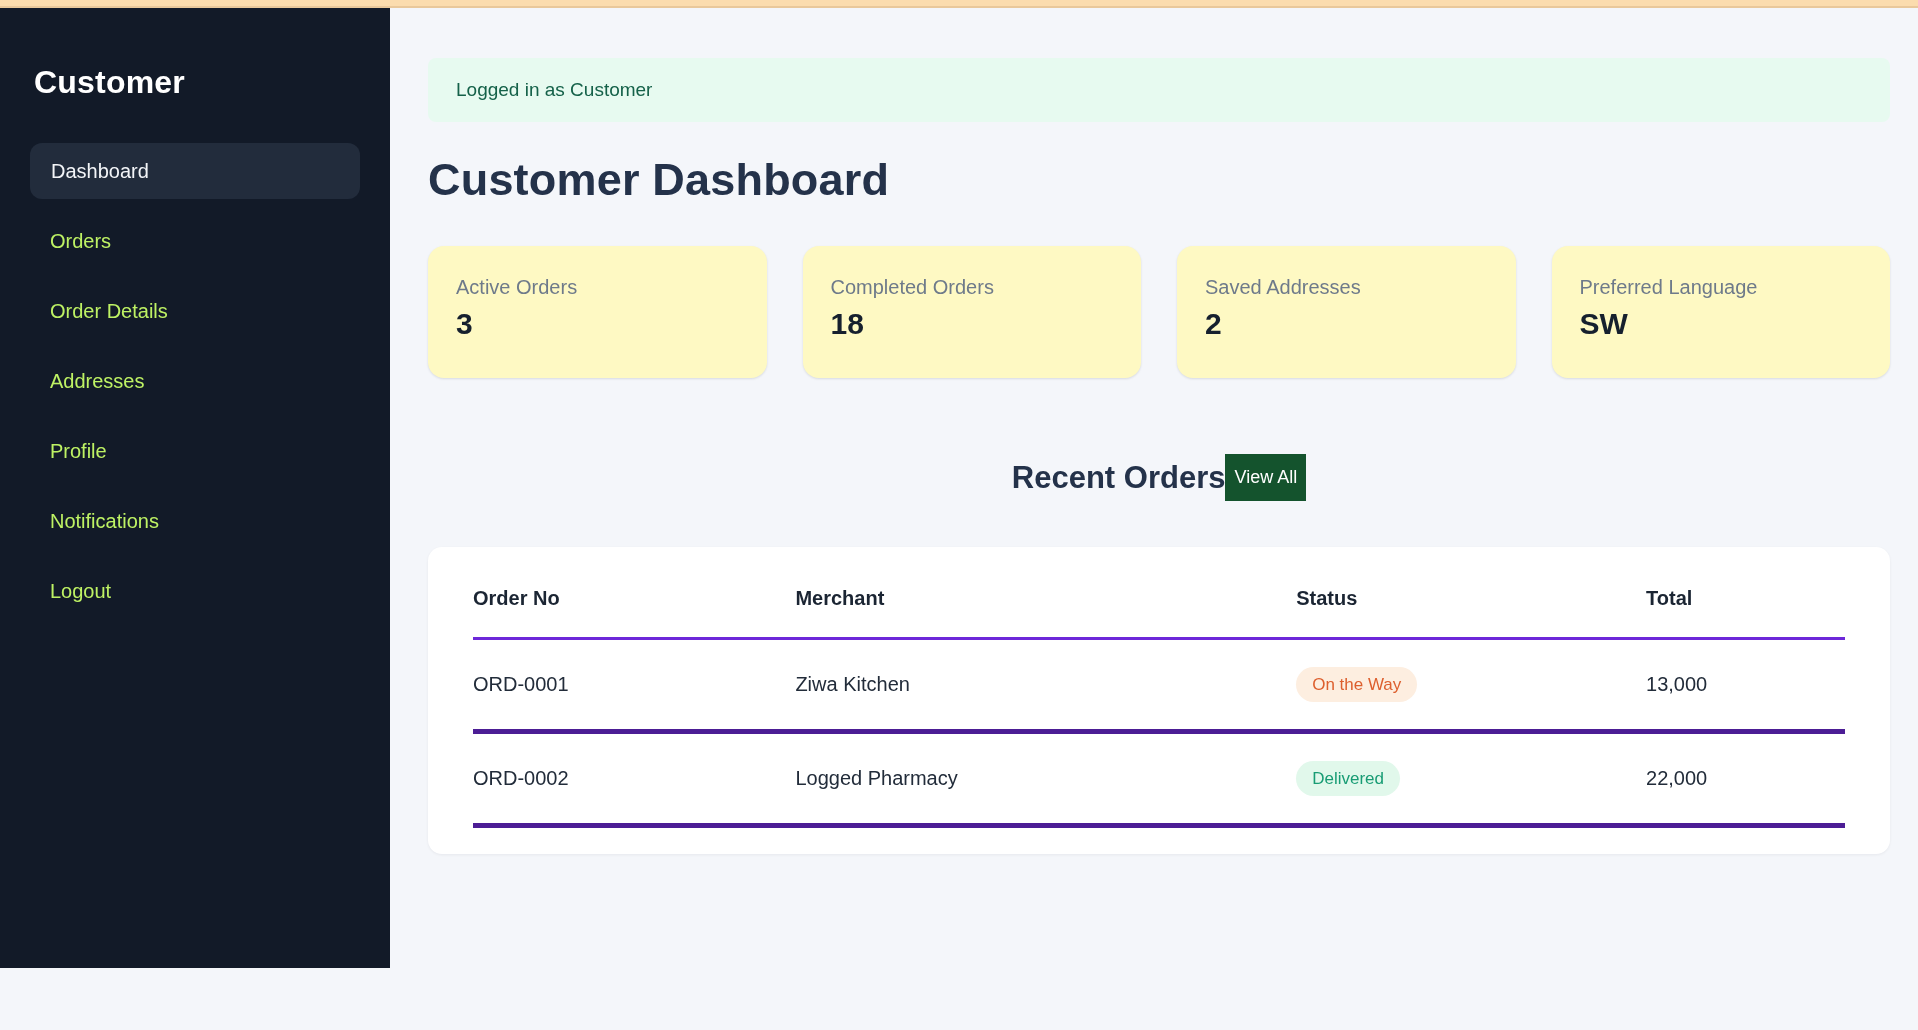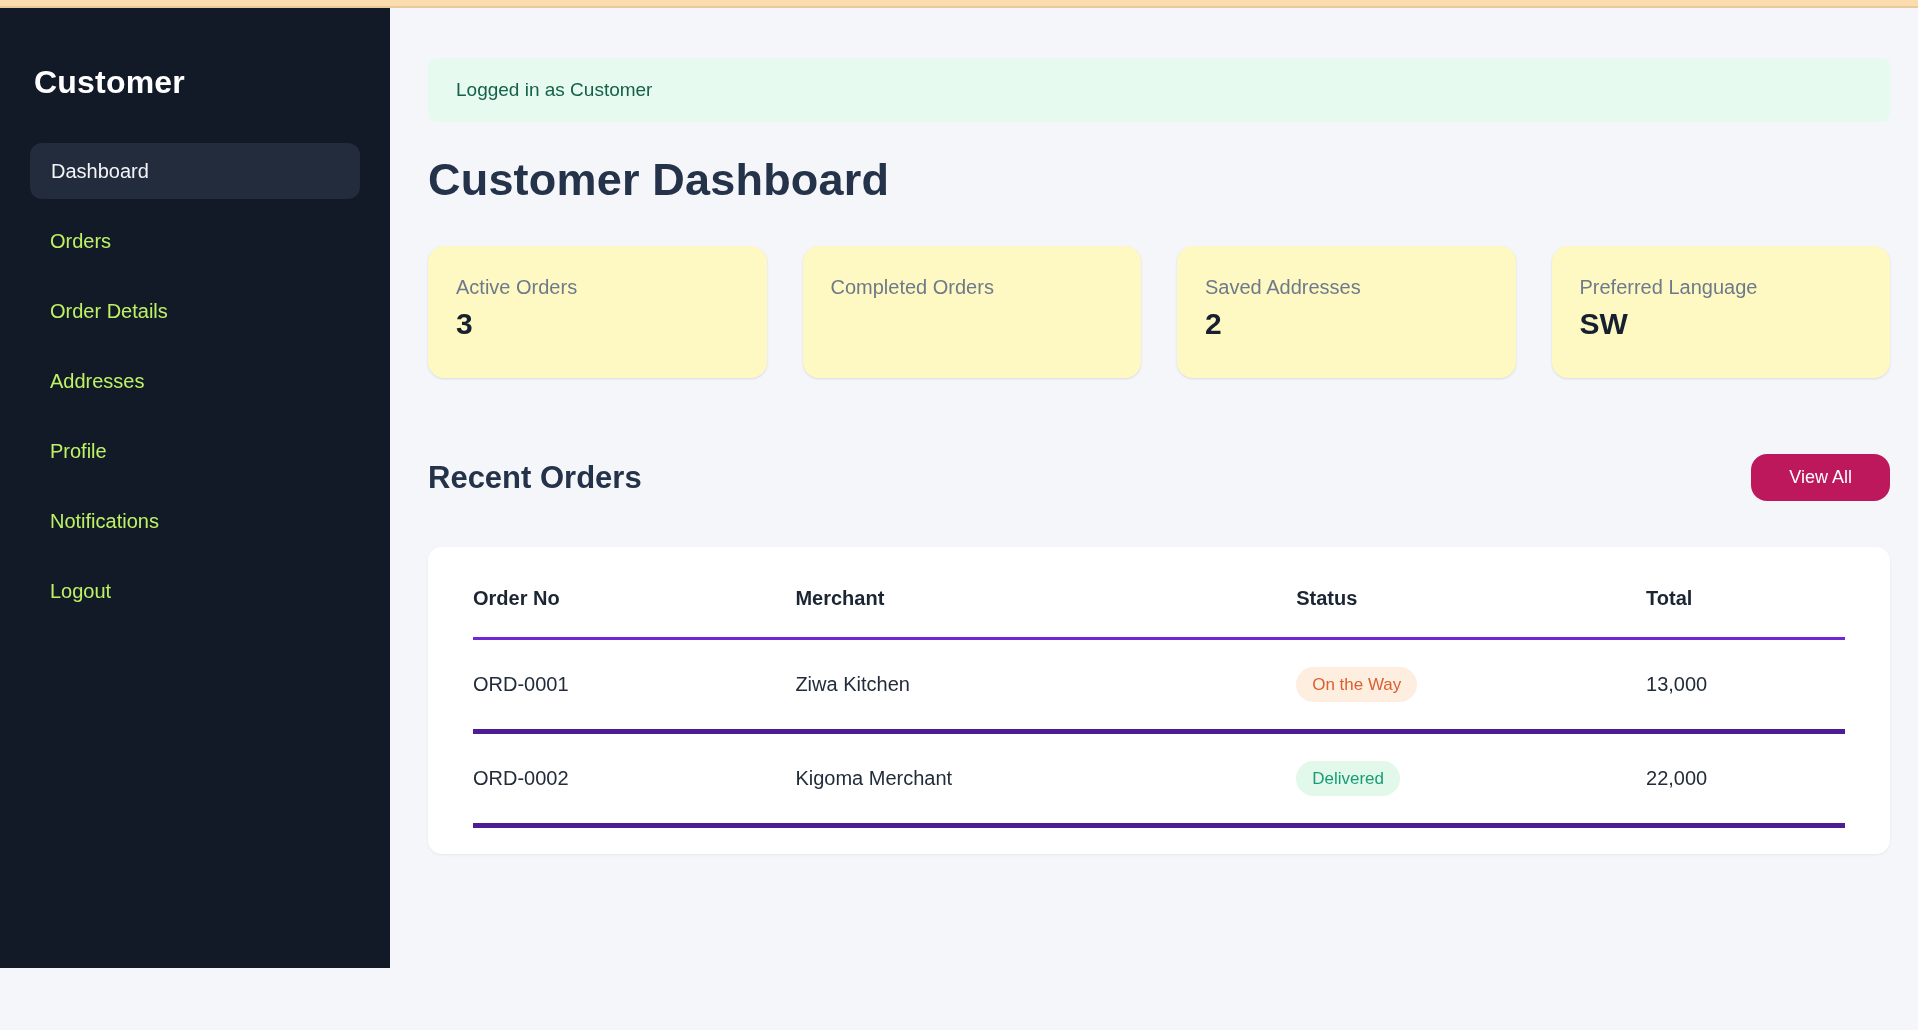--- a/index.html
+++ b/index.html
@@ -22,23 +22,23 @@
 
   .alert { background:#e7faf0; color:#156149; border-radius:8px; padding:21px 28px; font-size:19px; height:64px; }
 
   .page-title { margin-top:32px; font-size:45px; font-weight:700; color:#24324a; letter-spacing:0.2px; }
 
   .stats { margin-top:40px; display:grid; grid-template-columns:repeat(4,1fr); gap:36px; }
   .stat-card { background:#fef9c3; border-radius:16px; padding:30px 28px; height:132px; box-shadow:0 1px 3px rgba(15,23,42,0.07), 0 1px 2px rgba(15,23,42,0.05); }
   .stat-label { font-size:20px; color:#6e7a8a; }
   .stat-value { margin-top:8px; font-size:30px; font-weight:700; color:#16202e; }
 
-  .section-header { margin-top:76px; display:flex; justify-content:space-between; align-items:center; }
+  .section-header { margin-top:76px; display:flex; justify-content:center; align-items:center; }
   .section-title { font-size:31px; font-weight:700; color:#24324a; }
-  .view-all-btn { background:#be185d; color:#ffffff; border:none; font-family:inherit; font-size:18px; font-weight:500; padding:13px 38px; border-radius:16px; cursor:pointer; }
+  .view-all-btn { background:#14532d; color:#ffffff; border:none; font-family:inherit; font-size:18px; font-weight:500; padding:13px 9px; border-radius:0; cursor:pointer; }
 
   .table-card { margin-top:46px; background:#ffffff; border-radius:14px; padding:0 45px 26px 45px; box-shadow:0 1px 3px rgba(15,23,42,0.06); }
   table { width:100%; border-collapse:collapse; }
   th { text-align:left; font-size:20px; font-weight:700; color:#1b2533; padding:40px 0 27px 0; border-bottom:3px solid #6d28d9; }
   td { text-align:left; font-size:20px; color:#222c3a; padding:27px 0; border-bottom:5px solid #4c1d95; }
   .col-orderno { width:23.5%; }
   .col-merchant { width:36.5%; }
   .col-status { width:25.5%; }
   .col-total { width:14.5%; }
 
@@ -72,20 +72,21 @@
 
     <h1 class="page-title">Customer Dashboard</h1>
 
     <div class="stats">
       <div class="stat-card">
         <div class="stat-label">Active Orders</div>
         <div class="stat-value">3</div>
       </div>
       <div class="stat-card">
         <div class="stat-label">Completed Orders</div>
+        <div class="stat-value">18</div>
       </div>
       <div class="stat-card">
         <div class="stat-label">Saved Addresses</div>
         <div class="stat-value">2</div>
       </div>
       <div class="stat-card">
         <div class="stat-label">Preferred Language</div>
         <div class="stat-value">SW</div>
       </div>
     </div>
@@ -109,21 +110,21 @@
           <tr>
             <td>ORD-0001</td>
             <td>Ziwa Kitchen</td>
             <td>
               <span class="badge badge--warning">On the Way</span>
             </td>
             <td>13,000</td>
           </tr>
           <tr>
             <td>ORD-0002</td>
-            <td>Kigoma Merchant</td>
+            <td>Logged Pharmacy</td>
             <td>
               <span class="badge badge--success">Delivered</span>
             </td>
             <td>22,000</td>
           </tr>
         </tbody>
       </table>
     </div>
 
   </main>

